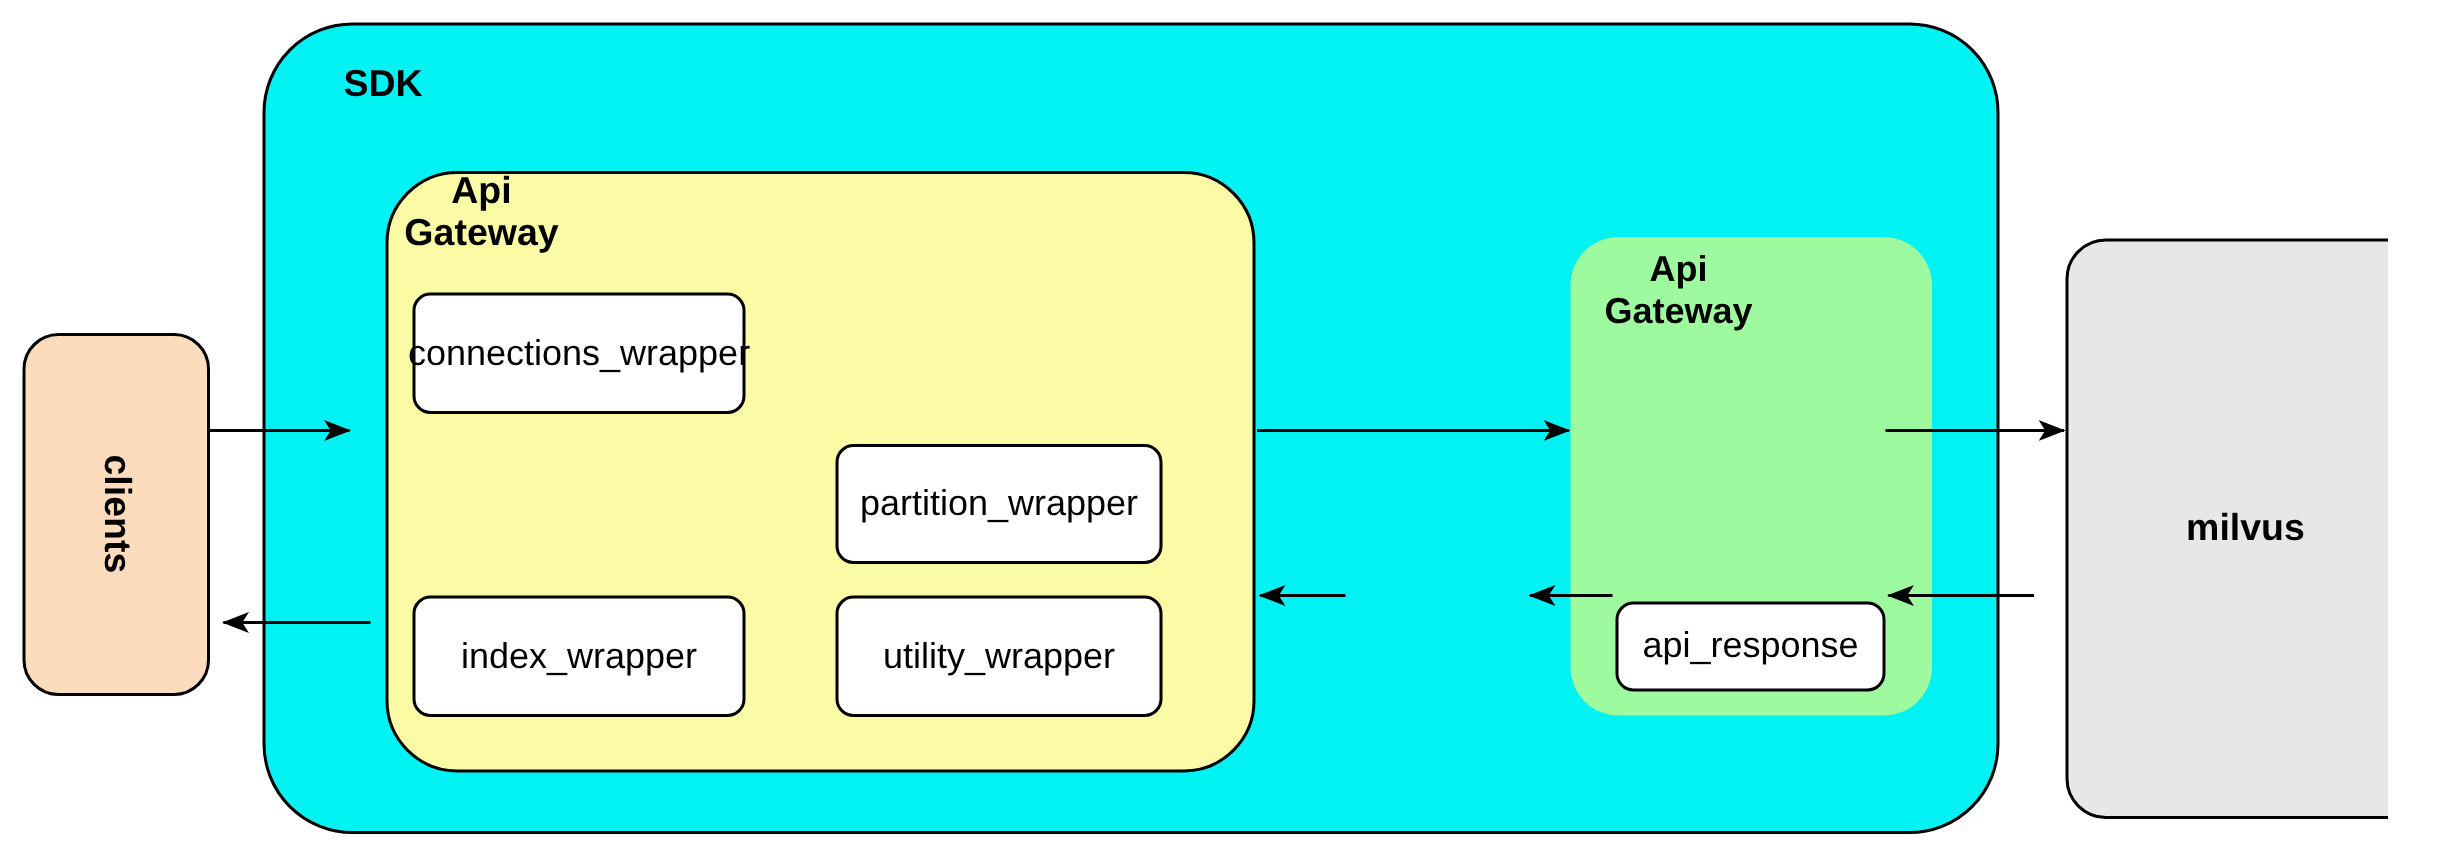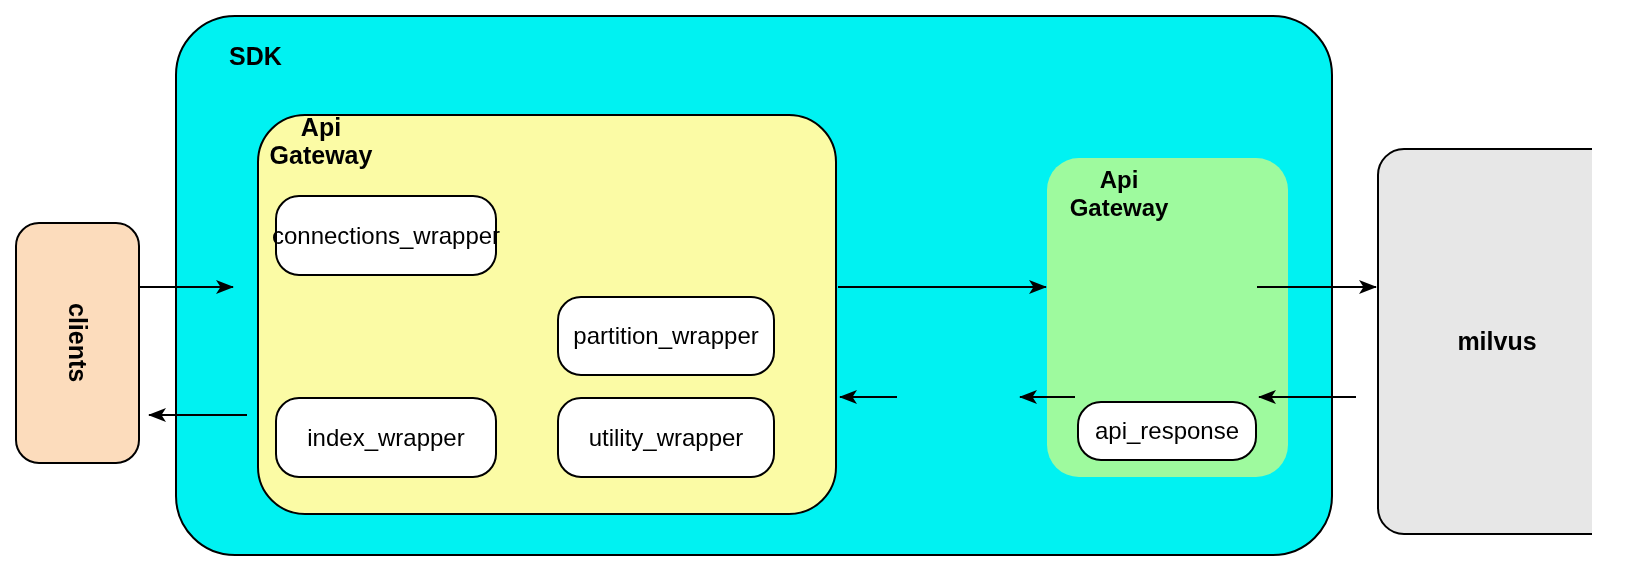--- a/index.html
+++ b/index.html
@@ -32,21 +32,21 @@
     border-radius: 48px;
   }
   .api-wrapper-label {
     position: absolute; left: 255px; top: 113px; width: 132px;
     text-align: center; font-size: 25px; font-weight: bold; line-height: 28px;
   }
 
   .white-box {
     background: var(--node_fill, #fff);
     border: 2px solid var(--stroke, #000);
-    border-radius: 24px;
+    border-radius: 12px;
     display: flex; align-items: center; justify-content: center;
     font-size: 24px; white-space: nowrap;
   }
   .wb-connections { left: 275px; top: 195px; width: 222px; height: 81px; }
   .wb-collections { left: 557px; top: 195px; width: 218px; height: 81px; }
   .wb-schema     { left: 275px; top: 296px; width: 222px; height: 80px; }
   .wb-partition  { left: 557px; top: 296px; width: 218px; height: 80px; }
   .wb-index      { left: 275px; top: 397px; width: 222px; height: 81px; }
   .wb-utility    { left: 557px; top: 397px; width: 218px; height: 81px; }
 
@@ -70,21 +70,21 @@
     border: 2px solid var(--stroke, #000);
     border-radius: 24px;
     display: flex; align-items: center; justify-content: center;
   }
   .clients-label {
     writing-mode: vertical-rl;
     font-size: 25px; font-weight: bold; white-space: nowrap;
   }
 
   .milvus {
-    left: 1377px; top: 148px; width: 240px; height: 387px;
+    left: 1377px; top: 159px; width: 240px; height: 387px;
     background: var(--milvus_fill, #E7E7E7);
     border: 2px solid var(--stroke, #000);
     border-radius: 27px;
     display: flex; align-items: center; justify-content: center;
     font-size: 25px; font-weight: bold;
   }
 
   .edges-overlay {
     position: absolute; left: 0; top: 0; width: 1634px; height: 574px;
     pointer-events: none;

